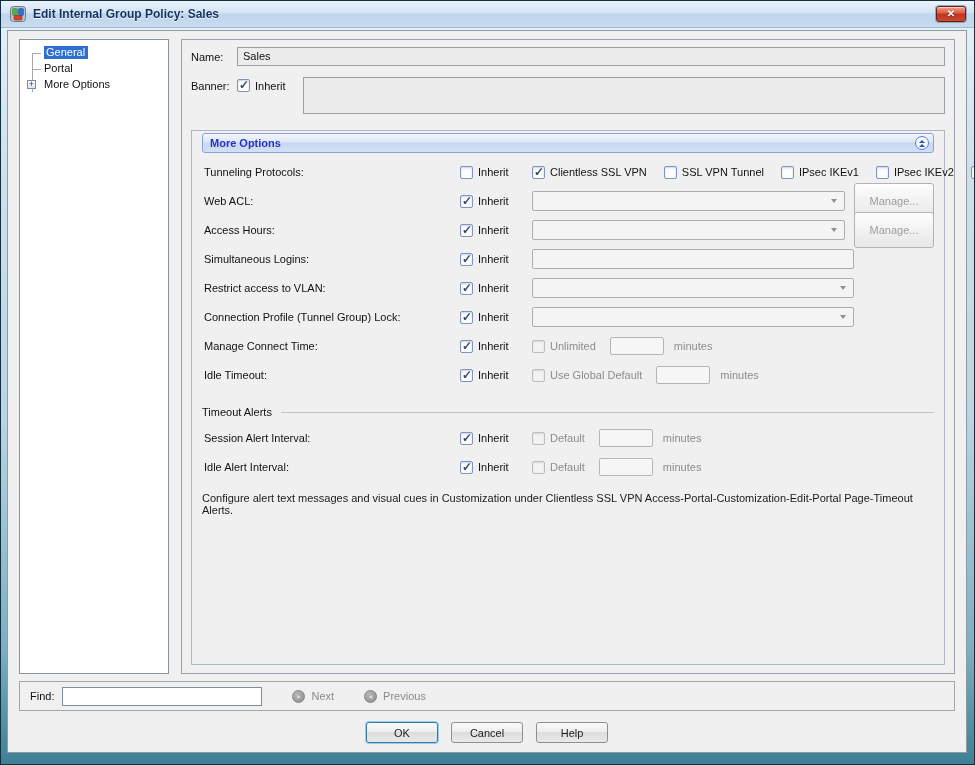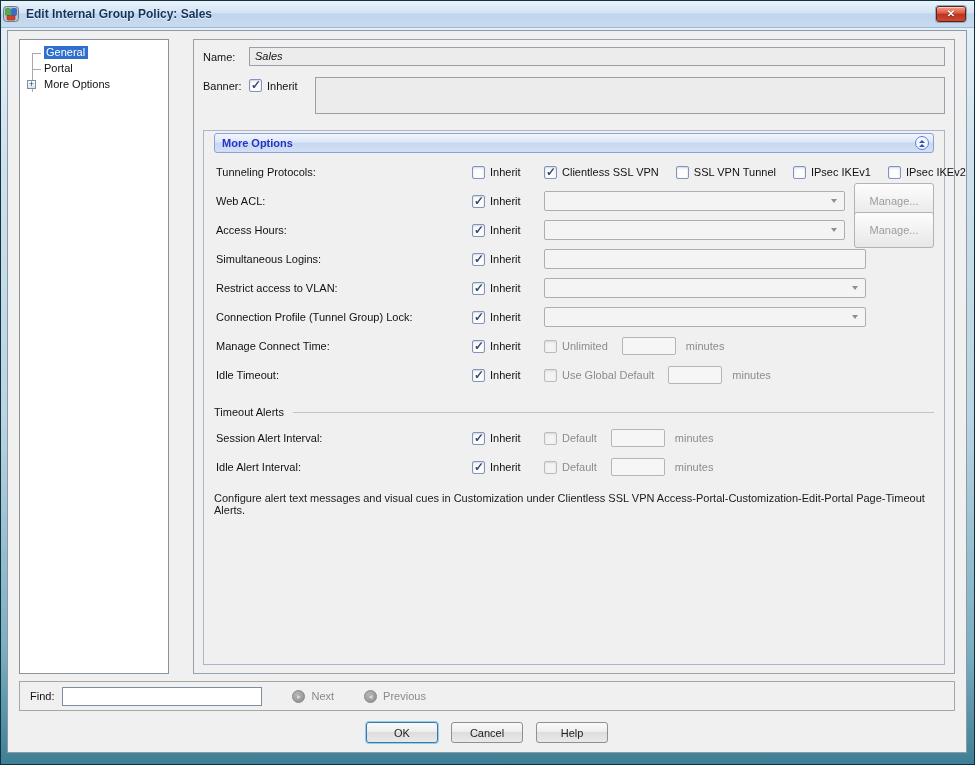--- a/index.html
+++ b/index.html
@@ -10,21 +10,21 @@
   .window {
     width: 975px; height: 765px;
     border: 1px solid #12303f;
     background: linear-gradient(180deg,#e9f2f9 0%, #cfe2ee 20%, #b9d4e2 55%, #7aafc2 85%, #3f7f95 100%);
     display: flex; flex-direction: column;
     overflow: hidden;
   }
   .titlebar {
     height: 27px; flex: none;
     display: flex; align-items: center;
-    padding: 0 8px 0 2px;
+    padding: 0 8px 0 9px;
     background: linear-gradient(180deg,#eaf3fb 0%, #d3e4f4 45%, #bed5ec 50%, #c8dcf0 100%);
     border-bottom: 1px solid #9fb9ce;
   }
   .app-icon { width: 16px; height: 16px; margin-right: 7px; flex: none; }
   .title-text { font-weight: bold; font-size: 12px; color: #16325c; flex: 1;
     text-shadow: 0 1px 0 rgba(255,255,255,.7); }
   .close-btn {
     width: 30px; height: 16px; flex: none;
     border: 1px solid #6e1c10; border-radius: 3px;
     background: linear-gradient(180deg,#f0a08c 0%, #d95a40 45%, #b93420 50%, #cc4a31 100%);
@@ -36,21 +36,21 @@
     text-shadow: 0 1px 1px rgba(0,0,0,.5); }
 
   
   .content {
     flex: 1; margin: 2px 7px 11px 6px;
     background: #f0f0f0;
     border: 1px solid #8d99a3;
     padding: 8px 11px 6px 11px;
     display: flex; flex-direction: column;
   }
-  .body-row { flex: 1; display: flex; gap: 24px; min-height: 0; }
+  .body-row { flex: 1; display: flex; gap: 12px; min-height: 0; }
 
   
   .tree-panel {
     width: 150px; flex: none;
     background: #ffffff;
     border: 1px solid #8a949c;
     padding: 5px 2px;
     position: relative;
   }
   .tree { position: relative; }
@@ -71,21 +71,20 @@
     border: 1px solid #9aa3ab;
     padding: 7px 9px 8px 9px;
     display: flex; flex-direction: column; min-width: 0;
   }
   .field-row { display: flex; align-items: center; }
   .flabel { width: 46px; flex: none; }
   .name-field {
     flex: 1; height: 19px; line-height: 17px;
     background: #ececec; border: 1px solid #9aa0a6;
     padding: 0 5px;
-    font-style: italic;
   }
   .banner-row { margin-top: 11px; align-items: flex-start; }
   .banner-row .flabel { padding-top: 3px; }
   .cbgroup { display: flex; align-items: center; gap: 5px; flex: none; }
   .banner-cb { width: 66px; padding-top: 2px; }
   .banner-area {
     flex: 1; height: 37px;
     background: #ececec; border: 1px solid #9aa0a6;
   }
 

